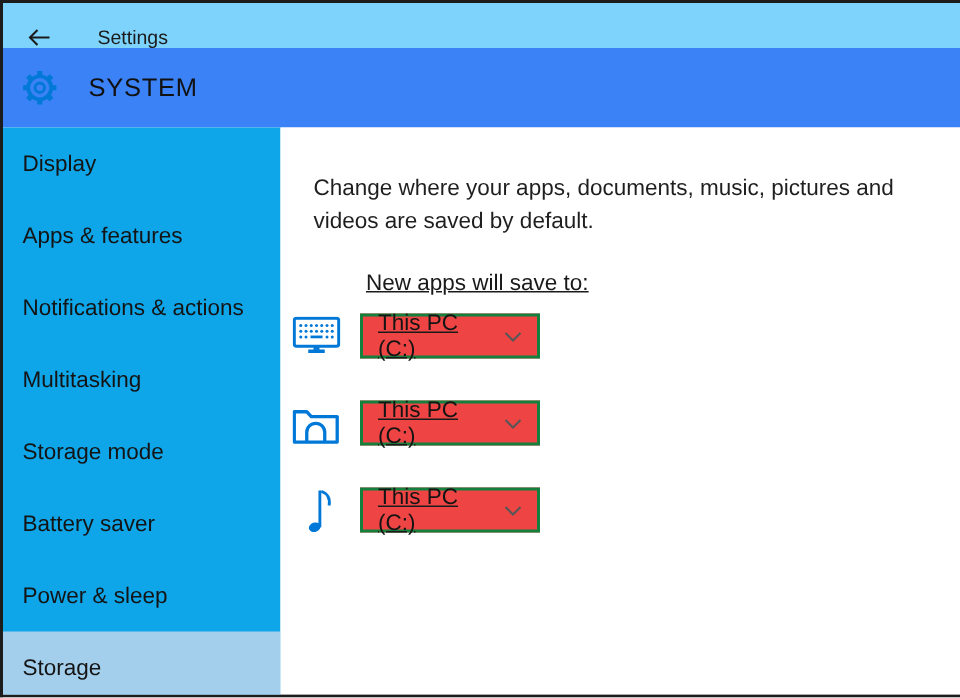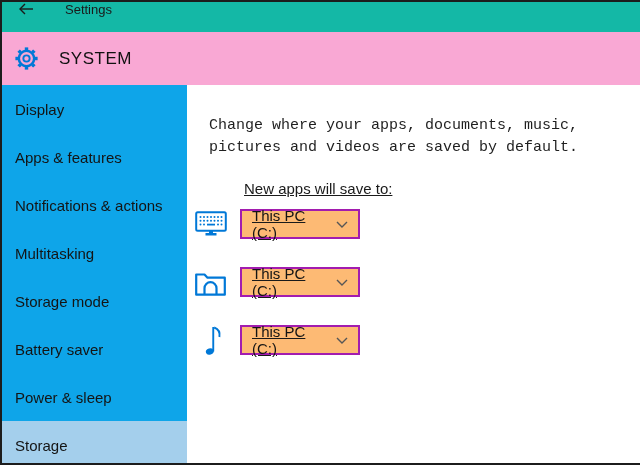--- a/index.html
+++ b/index.html
@@ -12,31 +12,31 @@
     border-left:2px solid #1c1c1c;
     border-bottom:2px solid #1c1c1c;
     display:flex; flex-direction:column;
     background:#fff;
     overflow:hidden;
   }
 
   
   .titlebar{
     height:30px; flex:0 0 30px;
-    background:#14b8a6;
-    display:flex; align-items:flex-start;
+    background:#7dd3fc;
+    display:flex; align-items:flex-end;
     padding-left:16px;
   }
   .back-btn{ width:18px; height:14px; display:flex; align-items:center; cursor:pointer; }
   .titlebar-title{ margin-left:29px; font-size:13px; color:#1a1a1a; }
 
   
   .appheader{
     height:53px; flex:0 0 53px;
-    background:#f9a8d4;
+    background:#3b82f6;
     display:flex; align-items:center;
     padding-left:13px;
   }
   .gear{ width:23px; height:23px; }
   .appheader-title{ margin-left:21px; font-size:17px; letter-spacing:0.5px; color:#111; }
 
   
   .body{ flex:1; display:flex; min-height:0; }
 
   .sidebar{
@@ -59,21 +59,21 @@
     overflow:hidden;
   }
   .page-title{
     margin-left:14px;
     font-size:29px; font-weight:300; color:#1a1a1a;
     line-height:35px;
   }
   .page-desc{
     margin-left:14px; margin-top:16px;
     max-width:450px;
-    font-size:15px; line-height:22px; color:#1f1f1f;font-family:Liberation Mono, monospace;
+    font-size:15px; line-height:22px; color:#1f1f1f;
   }
   .sections{ margin-top:20px; }
   .section{
     display:grid;
     grid-template-columns:45px 1fr;
     grid-template-rows:auto auto;
     margin-bottom:28px;
     text-decoration:underline;
   }
   .section-label{
@@ -85,22 +85,22 @@
   }
   .section-icon{
     grid-column:1; grid-row:2;
     align-self:center;
     display:flex; align-items:center;
     padding-left:0px;
   }
   .dropdown{
     grid-column:2; grid-row:2;
     width:120px; height:30px;
-    border:2px solid #a21caf;
-    background:#fdba74;
+    border:2px solid #15803d;
+    background:#ef4444;
     display:flex; align-items:center;
     padding:0 10px;
     font-size:15px; color:#141414;
     cursor:pointer;
     justify-content:space-between;
   }
   .dropdown .chev{ flex:0 0 auto; margin-left:6px; }
 </style>
 </head>
 <body>

